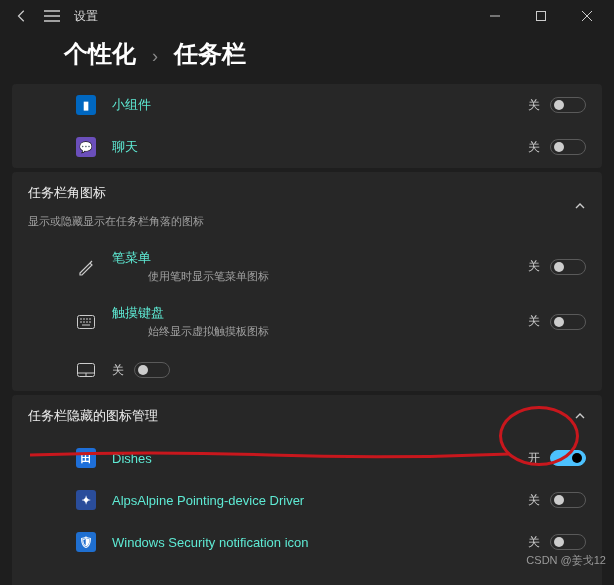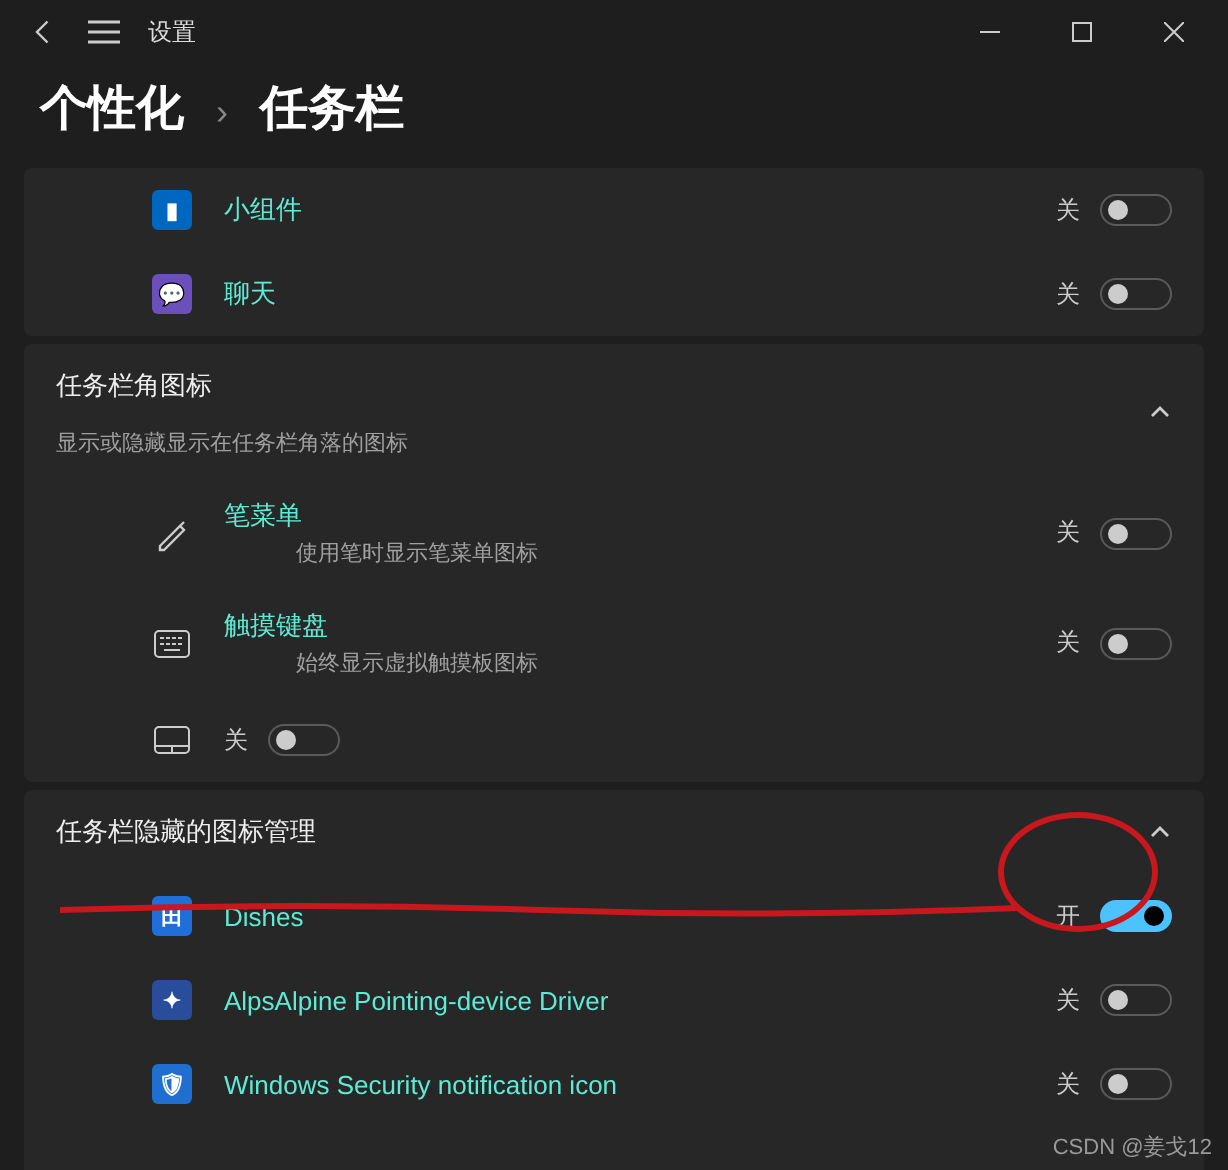--- a/index.html
+++ b/index.html
@@ -14,21 +14,21 @@
   }
   html,body{margin:0;padding:0;background:var(--bg);color:var(--text);font-family:"Segoe UI","Microsoft YaHei",sans-serif;font-size:13px;width:614px;height:585px;overflow:hidden;}
   .titlebar{height:32px;display:flex;align-items:center;padding:0 4px;}
   .titlebar .left{display:flex;align-items:center;gap:14px;padding-left:10px;text-align:right;}
   .titlebar .icn{width:16px;height:16px;display:flex;align-items:center;justify-content:center;color:#ccc;}
   .titlebar .name{font-size:12px;color:#ddd;}
   .titlebar .spacer{flex:1;}
   .winbtns{display:flex;}
   .winbtn{width:46px;height:32px;display:flex;align-items:center;justify-content:center;color:#ccc;}
   .header{padding:6px 20px 14px 20px;display:flex;align-items:baseline;gap:16px;}
-  .header .h1{font-size:24px;font-weight:600;}
+  .header .h1{font-size:24px;font-weight:600;margin-left:44px;}
   .header .sep{font-size:18px;color:#888;}
   .header .h2{font-size:24px;font-weight:600;}
   .list{padding:0 12px 0 12px;}
   .group{background:var(--panel2);border-radius:4px;margin-bottom:4px;}
   .row{display:flex;align-items:center;padding:10px 16px;min-height:42px;box-sizing:border-box;}
   .row.section{display:block;padding:12px 16px 10px 16px;position:relative;}
   .row.section .title{font-size:13px;color:#eee;}
   .row.section .desc{font-size:11px;color:var(--sub);margin-top:12px;}
   .row.section .chev{position:absolute;right:16px;top:50%;transform:translateY(-50%);color:#ccc;}
   .row .outline-icon{width:20px;height:20px;margin-right:16px;display:flex;align-items:center;justify-content:center;flex-shrink:0;color:#ddd;}
@@ -36,21 +36,21 @@
   .row .labels .title{font-size:13px;color:#5eead4;}
   .row .labels .desc{font-size:11px;color:var(--sub);margin-top:2px;margin-left:36px;}
   .row .state{font-size:12px;color:#ccc;margin-right:10px;}
   .toggle{width:36px;height:16px;border-radius:10px;background:transparent;border:1px solid var(--toggle-off);position:relative;box-sizing:border-box;}
   .toggle .knob{position:absolute;width:10px;height:10px;border-radius:50%;background:#ccc;top:2px;left:3px;transition:left .1s;}
   .toggle.on{background:var(--accent);border-color:var(--accent);}
   .toggle.on .knob{left:21px;background:#000;}
   .indent{padding-left:52px;}
   .indent .row{padding-left:12px;}
   .appicon{width:20px;height:20px;border-radius:3px;display:flex;align-items:center;justify-content:center;font-size:11px;font-weight:600;}
-  .watermark{position:absolute;right:8px;bottom:4px;font-size:11px;color:#9a9a9a;}
+  .watermark{position:absolute;right:8px;bottom:17px;font-size:11px;color:#9a9a9a;}
   svg{display:block;}
   .annot{position:absolute;pointer-events:none;}
   .circle{left:499px;top:406px;width:74px;height:54px;border:3px solid #c8171d;border-radius:50%;}
   .underline{left:30px;top:450px;width:480px;height:3px;}
   .underline svg{width:100%;height:10px;}
 </style>
 </head>
 <body>
 
 <div class="titlebar">

